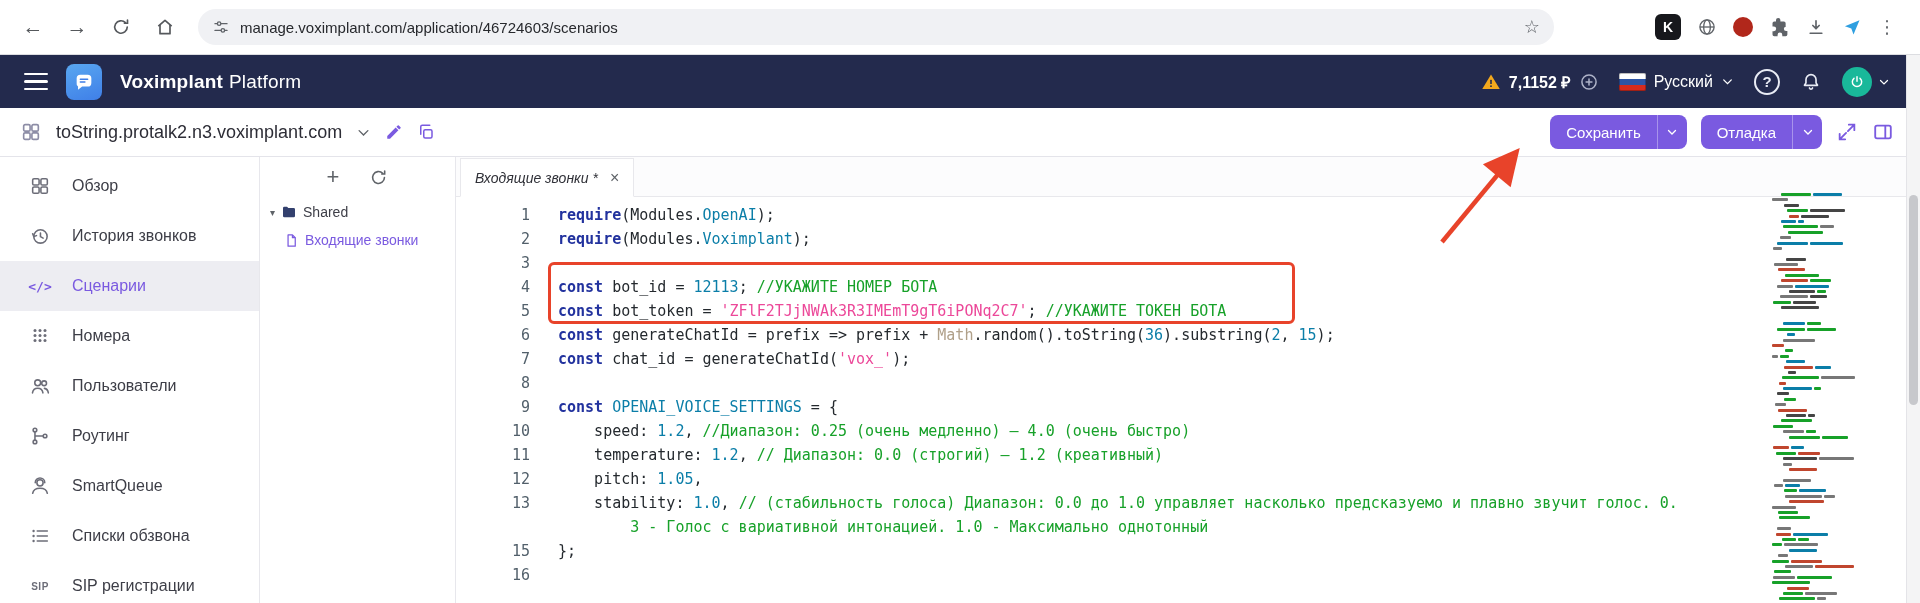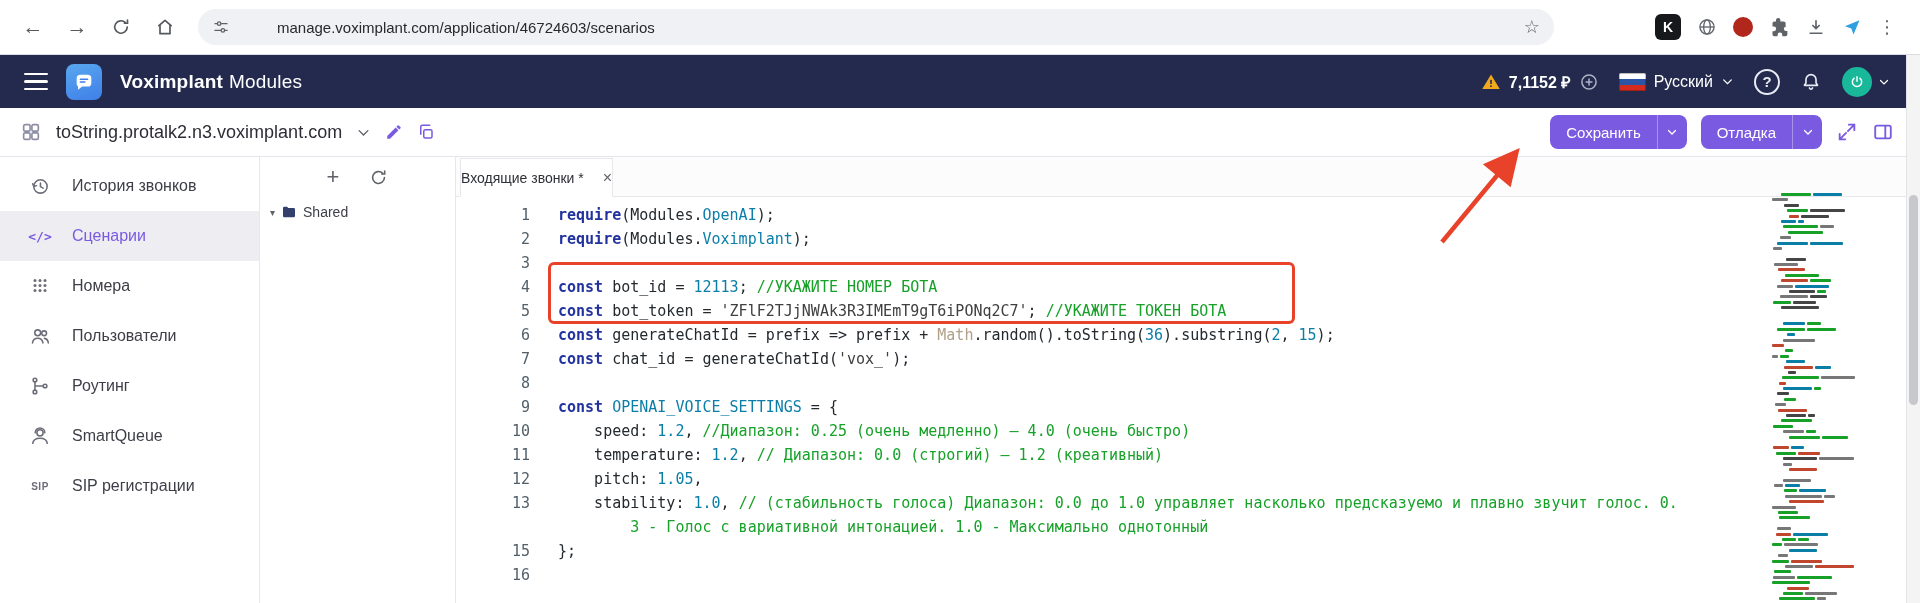--- a/index.html
+++ b/index.html
@@ -7,21 +7,21 @@
   body { font-family:"Liberation Sans",sans-serif; background:#fff; position:relative; overflow:hidden;
          --accent:#7a5ae0; --header-bg:#232a4d; --annotation:#e8432a; }
 
   
   .chrome { position:absolute; top:0; left:0; right:0; height:55px; background:#fff;
             border-bottom:1px solid #dcdde1; display:flex; align-items:center; padding:0 24px 0 16px; gap:10px; }
   .nav-ic { width:34px; height:34px; display:flex; align-items:center; justify-content:center;
             color:#55585c; font-size:21px; border-radius:50%; flex:0 0 auto; cursor:pointer; }
   .omnibox { flex:0 0 auto; width:1356px; height:36px; background:#f0f1f4; border-radius:18px;
              display:flex; align-items:center; padding:0 14px; gap:10px; margin-left:6px; }
-  .omni-url { font-size:15px; color:#27292d; flex:1; white-space:nowrap; overflow:hidden;margin-left:37px; }
+  .omni-url { font-size:15px; color:#27292d; flex:1; white-space:nowrap; overflow:hidden; }
   .omni-star { font-size:18px; color:#5f6368; cursor:pointer; }
   .ext-cluster { display:flex; align-items:center; gap:16px; margin-left:auto; }
   .ext-k { width:26px; height:26px; background:#17181c; color:#fff; border-radius:6px; display:flex;
            align-items:center; justify-content:center; font-size:14px; font-weight:bold; cursor:pointer; }
   .ext-red { width:20px; height:20px; border-radius:50%; background:#b1271b; display:inline-block; cursor:pointer; }
   .chrome-dots { color:#5f6368; font-size:18px; cursor:pointer; }
 
   
   .app-header { position:absolute; top:55px; left:0; right:0; height:53px; background:var(--header-bg);
                 display:flex; align-items:center; color:#fff; padding:0 30px 0 24px; gap:18px; }
@@ -71,30 +71,30 @@
   .tool-ic { color:#5f6368; display:flex; align-items:center; cursor:pointer; font-size:22px; line-height:1; }
   .tree-row { height:26px; display:flex; align-items:center; gap:6px; font-size:14px; color:#3d3e47;
               padding-left:10px; cursor:pointer; margin-top:2px; }
   .tree-row.file { padding-left:24px; color:var(--accent); }
   .tree-caret { font-size:10px; color:#5f6368; }
 
   .editor { flex:1; position:relative; background:#fff; overflow:hidden; }
   .tabstrip { height:40px; background:#fcfcfd; border-bottom:1px solid #e8e8ec; display:flex;
               align-items:flex-end; padding-left:4px; }
   .tab { height:39px; margin-bottom:-1px; background:#fff; border:1px solid #e8e8ec; border-bottom:1px solid #fff;
-         display:flex; align-items:center; gap:19px; padding:0 0; font-size:14px; color:#2f3037; cursor:pointer; }
+         display:flex; align-items:center; gap:12px; padding:0 14px; font-size:14px; color:#2f3037; cursor:pointer;font-style:italic; }
   .tab-close { color:#5f6368; font-size:16px; cursor:pointer; }
   .code-area { position:absolute; top:40px; left:0; right:160px; bottom:0; padding-top:6px;
                font-family:"DejaVu Sans Mono",monospace; font-size:15px; line-height:24px; cursor:text; }
   .code-row { display:flex; white-space:pre; }
   .gutter { flex:0 0 74px; text-align:right; color:#52606b; }
   .code-text { margin-left:28px; }
   .tk-k { color:#22329e; font-weight:bold; }
   .tk-n { color:#0b7ea8; }
-  .tk-s { color:#404040; }
+  .tk-s { color:#ec4899; }
   .tk-c { color:#17a129; }
   .tk-b { color:#b0a089; }
   .tk-t { color:#0b7ea8; }
   .tk-p { color:#24292e; }
 
   .minimap { position:absolute; top:36px; right:62px; width:86px; height:420px; cursor:pointer; }
   .mm-row { height:3px; margin-bottom:2.4px; display:flex; gap:2px; }
   .mm-seg { height:3px; border-radius:1px; flex:0 0 auto; }
 
   .page-scrollbar { position:absolute; top:55px; right:0; width:14px; bottom:0; background:#f4f4f5;
@@ -175,21 +175,21 @@
       <span></span>
     </div>
   <div class="logo-tile">
     <svg width="22" height="22" viewBox="0 0 24 24">
         <path d="M4 8a4 4 0 0 1 4-4h8a4 4 0 0 1 4 4v5a4 4 0 0 1-4 4h-6l-4.5 3.5V17A4 4 0 0 1 4 13z" fill="#fff"></path>
         <path d="M8 9h8M8 12h5" stroke="#3f7fe8" stroke-width="1.6" stroke-linecap="round"></path>
       </svg>
   </div>
   <div class="brand">
     <b>Voximplant</b>
-    <span>Modules</span>
+    <span>Platform</span>
   </div>
   <div class="hdr-right">
     <div class="balance-grp">
       <span>
         <svg width="20" height="20" viewBox="0 0 24 24">
             <path d="M12 3 22.5 20.5h-21z" fill="#f2a81d"></path>
             <rect x="11.05" y="9.2" width="1.9" height="5.2" rx="0.6" fill="#252b4e"></rect>
             <circle cx="12" cy="17" r="1.1" fill="#252b4e"></circle>
           </svg>
       </span>
@@ -288,20 +288,31 @@
         </svg>
     </span>
   </div>
 </div>
 
 <div class="main">
 
   <aside class="sidebar">
       <div class="sb-item">
         <span class="sb-icon">
+          <svg width="22" height="22" viewBox="0 0 24 24" fill="none" stroke="currentColor" stroke-width="1.7">
+            <rect x="4" y="4" width="7" height="7" rx="1.5"></rect>
+            <rect x="13" y="4" width="7" height="7" rx="1.5"></rect>
+            <rect x="4" y="13" width="7" height="7" rx="1.5"></rect>
+            <rect x="13" y="13" width="7" height="7" rx="1.5"></rect>
+          </svg>
+        </span>
+        <span class="sb-label">Обзор</span>
+      </div>
+      <div class="sb-item">
+        <span class="sb-icon">
           <svg width="22" height="22" viewBox="0 0 24 24" fill="none" stroke="currentColor" stroke-width="1.7" stroke-linecap="round" stroke-linejoin="round">
             <circle cx="12.5" cy="12.5" r="7.3"></circle>
             <path d="M12.5 8.8v3.9l2.9 1.7"></path>
             <path d="M4 9.5l1.2 3.1 3-1"></path>
           </svg>
         </span>
         <span class="sb-label">История звонков</span>
       </div>
       <div class="sb-item active">
         <span class="sb-icon">
@@ -352,20 +363,31 @@
           <svg width="22" height="22" viewBox="0 0 24 24" fill="none" stroke="currentColor" stroke-width="1.7" stroke-linecap="round">
             <path d="M4 20c.6-3.4 3.6-5.5 8-5.5s7.4 2.1 8 5.5"></path>
             <circle cx="12" cy="8.5" r="3.4"></circle>
             <path d="M6.8 8.5a5.2 5.2 0 0 1 10.4 0"></path>
           </svg>
         </span>
         <span class="sb-label">SmartQueue</span>
       </div>
       <div class="sb-item">
         <span class="sb-icon">
+          <svg width="22" height="22" viewBox="0 0 24 24" stroke="currentColor" stroke-width="1.7" stroke-linecap="round">
+            <circle cx="5" cy="6.5" r="1.3" fill="currentColor" stroke="none"></circle>
+            <circle cx="5" cy="12" r="1.3" fill="currentColor" stroke="none"></circle>
+            <circle cx="5" cy="17.5" r="1.3" fill="currentColor" stroke="none"></circle>
+            <path d="M9 6.5h11M9 12h11M9 17.5h11" fill="none"></path>
+          </svg>
+        </span>
+        <span class="sb-label">Списки обзвона</span>
+      </div>
+      <div class="sb-item">
+        <span class="sb-icon">
           <span class="sip-txt">SIP</span>
         </span>
         <span class="sb-label">SIP регистрации</span>
       </div>
     </aside>
 
   <div class="filetree">
     <div class="tree-toolbar">
       <span class="tool-ic">+</span>
       <span class="tool-ic">
@@ -376,20 +398,29 @@
       </span>
     </div>
     <div class="tree-row">
       <span class="tree-caret">▾</span>
       <span>
         <svg width="16" height="16" viewBox="0 0 24 24">
             <path d="M3 6a2 2 0 0 1 2-2h4l2 2h8a2 2 0 0 1 2 2v10a2 2 0 0 1-2 2H5a2 2 0 0 1-2-2z" fill="#33406e"></path>
           </svg>
       </span>
       <span>Shared</span>
+    </div>
+    <div class="tree-row file">
+      <span>
+        <svg width="15" height="15" viewBox="0 0 24 24" fill="none" stroke="currentColor" stroke-width="2" stroke-linejoin="round">
+            <path d="M6.5 3h7l4.5 4.5V21h-11.5z"></path>
+            <path d="M13.5 3v4.5H18"></path>
+          </svg>
+      </span>
+      <span>Входящие звонки</span>
     </div>
   </div>
 
   <div class="editor">
     <div class="tabstrip">
       <div class="tab">
         <span>Входящие звонки *</span>
         <span class="tab-close">×</span>
       </div>
     </div>

